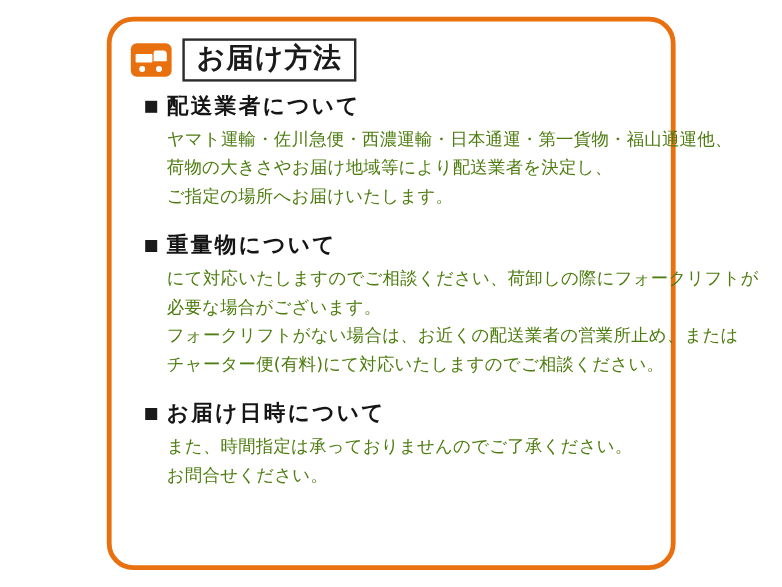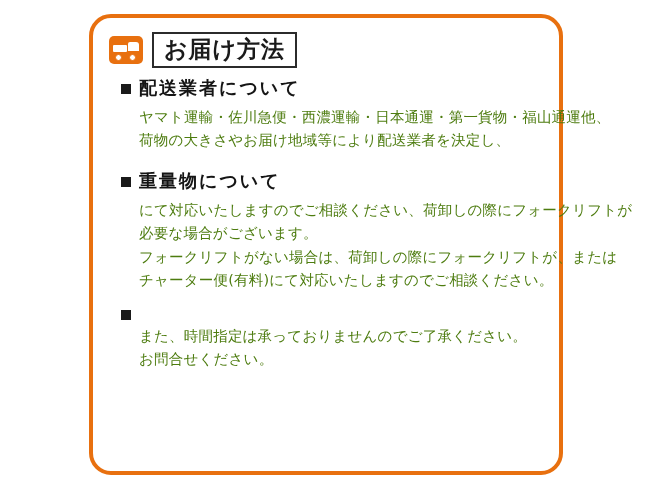--- a/index.html
+++ b/index.html
@@ -159,39 +159,41 @@
     <div id="content">
 
       <div class="section">
         <div class="section-head">
           <div class="bullet-square"></div>
           <div class="section-title">配送業者について</div>
         </div>
         <div class="section-body">
           <div class="line">ヤマト運輸・佐川急便・西濃運輸・日本通運・第一貨物・福山通運他、</div>
           <div class="line">荷物の大きさやお届け地域等により配送業者を決定し、</div>
+          <div class="line">ご指定の場所へお届けいたします。</div>
         </div>
       </div>
 
       <div class="section">
         <div class="section-head">
           <div class="bullet-square"></div>
           <div class="section-title">重量物について</div>
         </div>
         <div class="section-body">
           <div class="line">にて対応いたしますのでご相談ください、荷卸しの際にフォークリフトが</div>
           <div class="line">必要な場合がございます。</div>
-          <div class="line">フォークリフトがない場合は、荷卸しの際にフォークリフトが、または</div>
+          <div class="line">フォークリフトがない場合は、お近くの配送業者の営業所止め、または</div>
           <div class="line">チャーター便(有料)にて対応いたしますのでご相談ください。</div>
         </div>
       </div>
 
       <div class="section">
         <div class="section-head">
           <div class="bullet-square"></div>
+          <div class="section-title">お届け日時について</div>
         </div>
         <div class="section-body">
           <div class="line">また、時間指定は承っておりませんのでご了承ください。</div>
           <div class="line">お問合せください。</div>
         </div>
       </div>
 
     </div>
   </div>
 </div>

